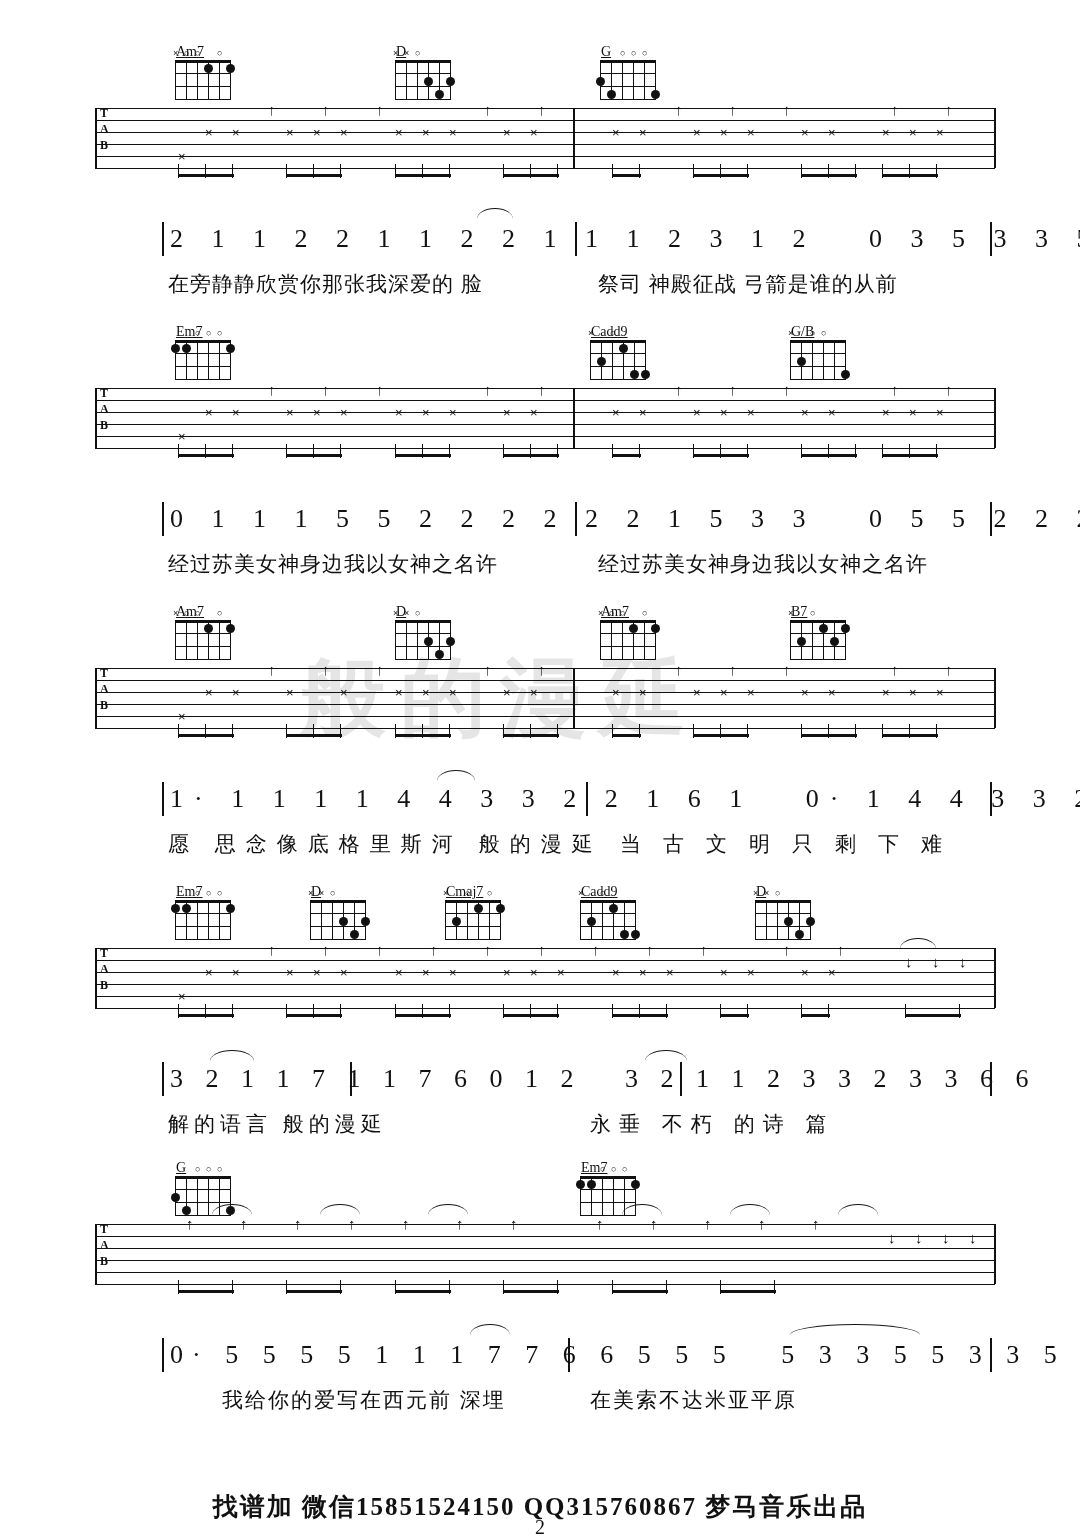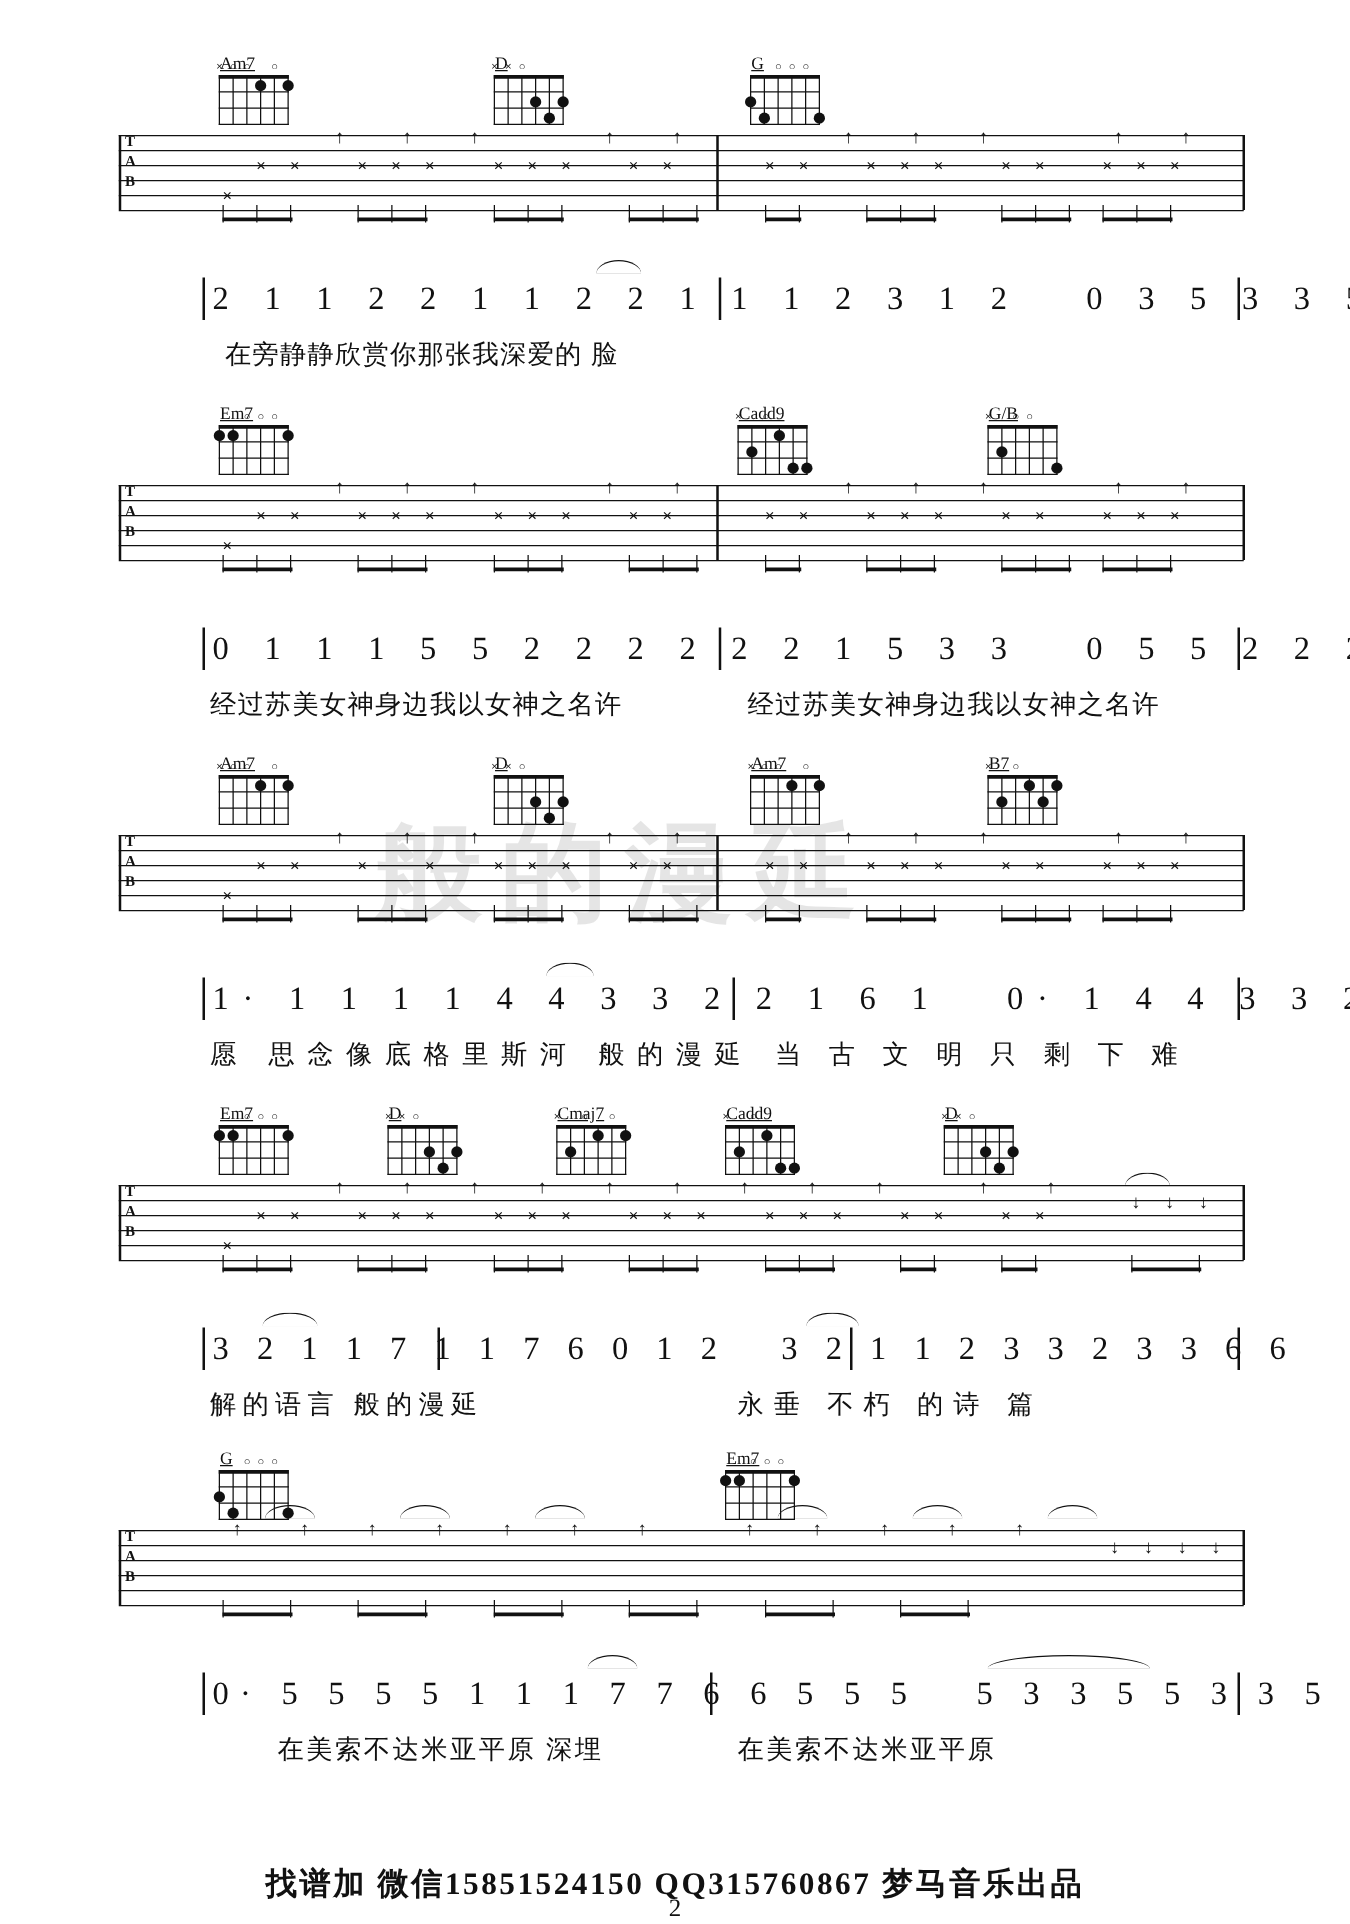--- a/index.html
+++ b/index.html
@@ -208,21 +208,22 @@
 
     <div class="numrow" style="height:40px;margin-top:46px;">
       <div class="vbar" style="left:162px;top:-4px;height:34px;"></div>
       <div class="vbar" style="left:575px;top:-4px;height:34px;"></div>
       <div class="vbar" style="left:990px;top:-4px;height:34px;"></div>
       <div class="slur" style="left:477px;top:-18px;width:36px;"></div>
       <div class="num" style="left:170px;top:0px;letter-spacing:11px;white-space:pre;">2 1 1 2 2 1 1 2 2 1 1 1 2 3 1 2   0 3 5 3 3 5 3 5 5 3 5 3 5 5 5 1</div>
     </div>
 
     <div class="numrow" style="height:34px;margin-top:6px;">
-      <div class="lyr" style="left:180px;top:0;">在旁静静欣赏你那张我深爱的 脸</div>
+      <div class="lyr" style="left:168px;top:0;">在旁静静欣赏你那张我深爱的 脸</div>
+      <div class="lyr" style="left:598px;top:0;">祭司 神殿征战 弓箭是谁的从前</div>
     </div>
   </div>
 
   <div class="system" style="top:324px;">
     <div class="chords">
       <div class="chord" style="left:175px;">
         <div class="cname">Em7</div>
         <div class="grid">
           <div class="nut"></div>
           <div class="vline" style="left:0px;"></div>
@@ -870,20 +871,20 @@
     <div class="numrow" style="height:40px;margin-top:46px;">
       <div class="vbar" style="left:162px;top:-4px;height:34px;"></div>
       <div class="vbar" style="left:568px;top:-4px;height:34px;"></div>
       <div class="vbar" style="left:990px;top:-4px;height:34px;"></div>
       <div class="slur" style="left:470px;top:-18px;width:40px;"></div>
       <div class="slur" style="left:790px;top:-18px;width:130px;"></div>
       <div class="num" style="left:170px;top:0px;letter-spacing:9px;white-space:pre;">0· 5 5 5 5 1 1 1 7 7 6 6 5 5 5   5 3 3 5 5 3 3 5 5· 2 3 2 3 2 1</div>
     </div>
 
     <div class="numrow" style="height:34px;margin-top:6px;">
-      <div class="lyr" style="left:222px;top:0;letter-spacing:2px;">在美索不达米亚平原 深埋</div>
+      <div class="lyr" style="left:222px;top:0;letter-spacing:2px;">我给你的爱写在西元前 深埋</div>
       <div class="lyr" style="left:590px;top:0;letter-spacing:2px;">在美索不达米亚平原</div>
     </div>
   </div>
 
   <div class="footer">找谱加 微信15851524150 QQ315760867 梦马音乐出品</div>
   <div class="pageno">2</div>
 </div>
 
 </body></html>

